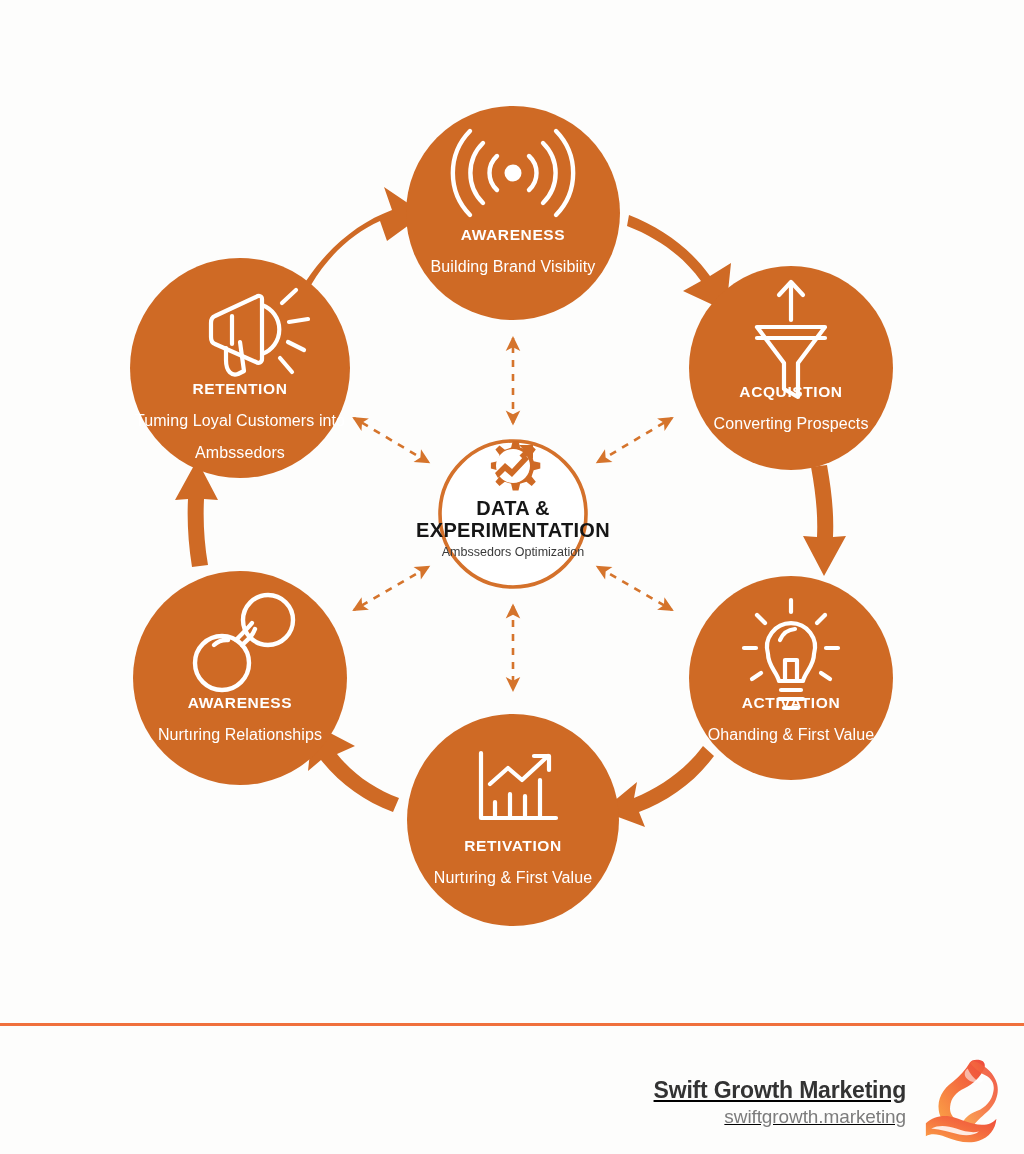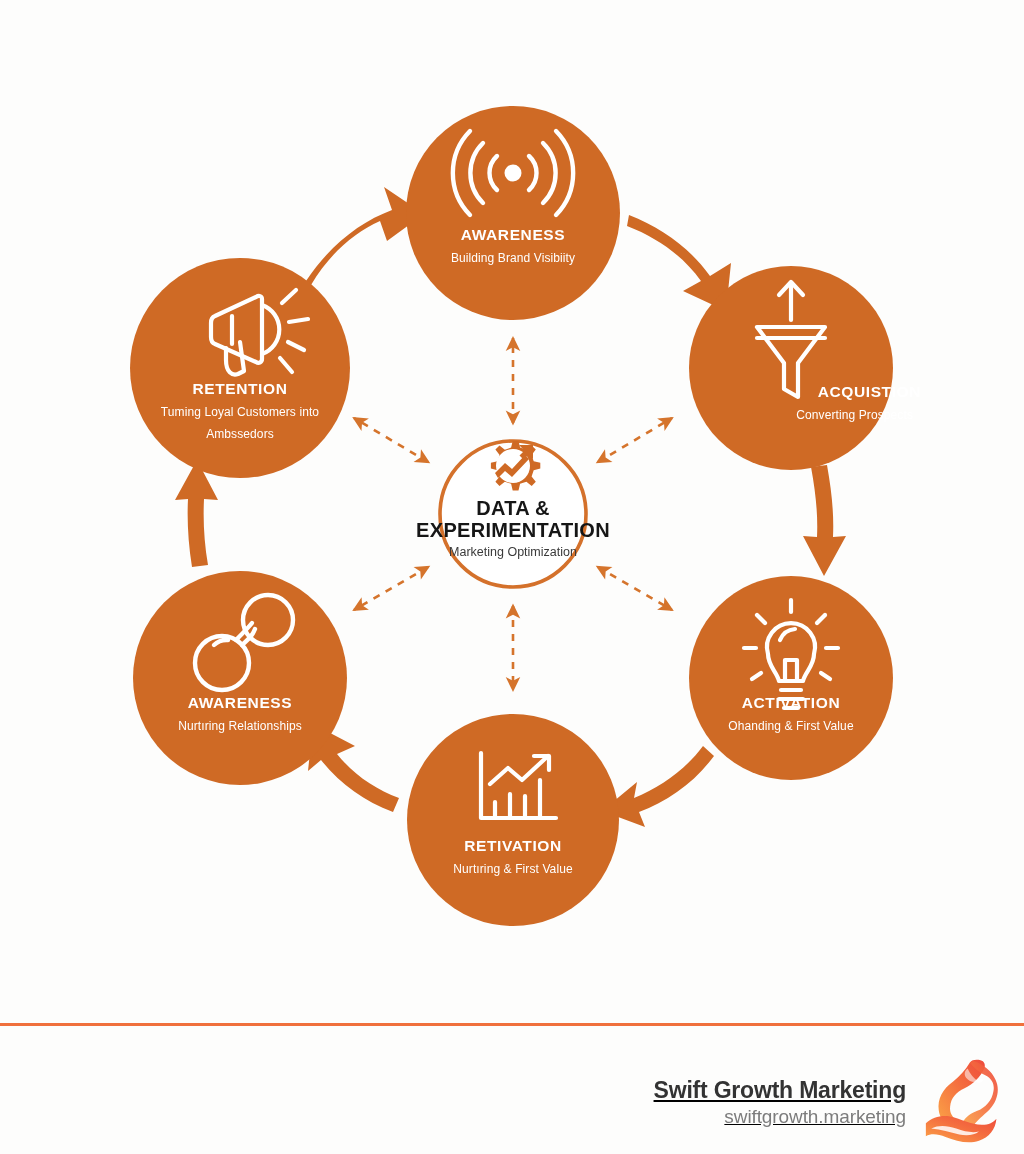--- a/index.html
+++ b/index.html
@@ -21,24 +21,24 @@
     pointer-events:none;
     line-height:1.15;
   }
   .node-title{
     font-size:15.5px;
     font-weight:bold;
     letter-spacing:0.6px;
     margin:0 0 2px 0;
   }
   .node-sub{
-    font-size:12px;
+    font-size:16px;
     font-weight:normal;
     letter-spacing:0.1px;
-    margin:8px;
+    margin:14px;
   }
 
   
   .hub-label{
     position:absolute;
     text-align:center;
     color:#1C1C1C;
     pointer-events:none;
     line-height:1.12;
   }
@@ -226,21 +226,21 @@
       <path d="M495,473 l10,-10 l7,6 l13,-14 l4,4 l-17,18 l-7,-6 l-7,7 z" fill="#CF6A25"></path>
       <path d="M519,445 l14,0 l0,14 l-4.5,-4.5 l-5,5 l-4,-4 l5,-5 z" fill="#CF6A25"></path>
     </g>
   </svg>
 
   <div class="node-label" style="left:383px;top:226px;width:260px;">
     <div class="node-title">AWARENESS</div>
     <div class="node-sub">Building Brand Visibiity</div>
   </div>
 
-  <div class="node-label" style="left:661px;top:383px;width:260px;text-align:right;">
+  <div class="node-label" style="left:661px;top:383px;width:260px;">
     <div class="node-title">ACQUISTION</div>
     <div class="node-sub">Converting Prospects</div>
   </div>
 
   <div class="node-label" style="left:383px;top:837px;width:260px;">
     <div class="node-title">RETIVATION</div>
     <div class="node-sub">Nurtıring &amp; First Value</div>
   </div>
 
   <div class="node-label" style="left:661px;top:694px;width:260px;">
@@ -255,21 +255,21 @@
 
   <div class="node-label" style="left:110px;top:380px;width:260px;">
     <div class="node-title">RETENTION</div>
     <div class="node-sub">Tuming Loyal Customers into</div>
     <div class="node-sub">Ambssedors</div>
   </div>
 
   <div class="hub-label" style="left:408px;top:497px;width:210px;">
     <div class="hub-title">DATA &amp;</div>
     <div class="hub-title">EXPERIMENTATION</div>
-    <div class="hub-sub">Marketing Optimization</div>
+    <div class="hub-sub">Ambssedors Optimization</div>
   </div>
 
   <div class="divider"></div>
 
   <div class="footer">
     <div class="footer-inner">
       <div class="footer-text">
         <div class="brand-name">Swift Growth Marketing</div>
         <div class="brand-url">swiftgrowth.marketing</div>
       </div>

